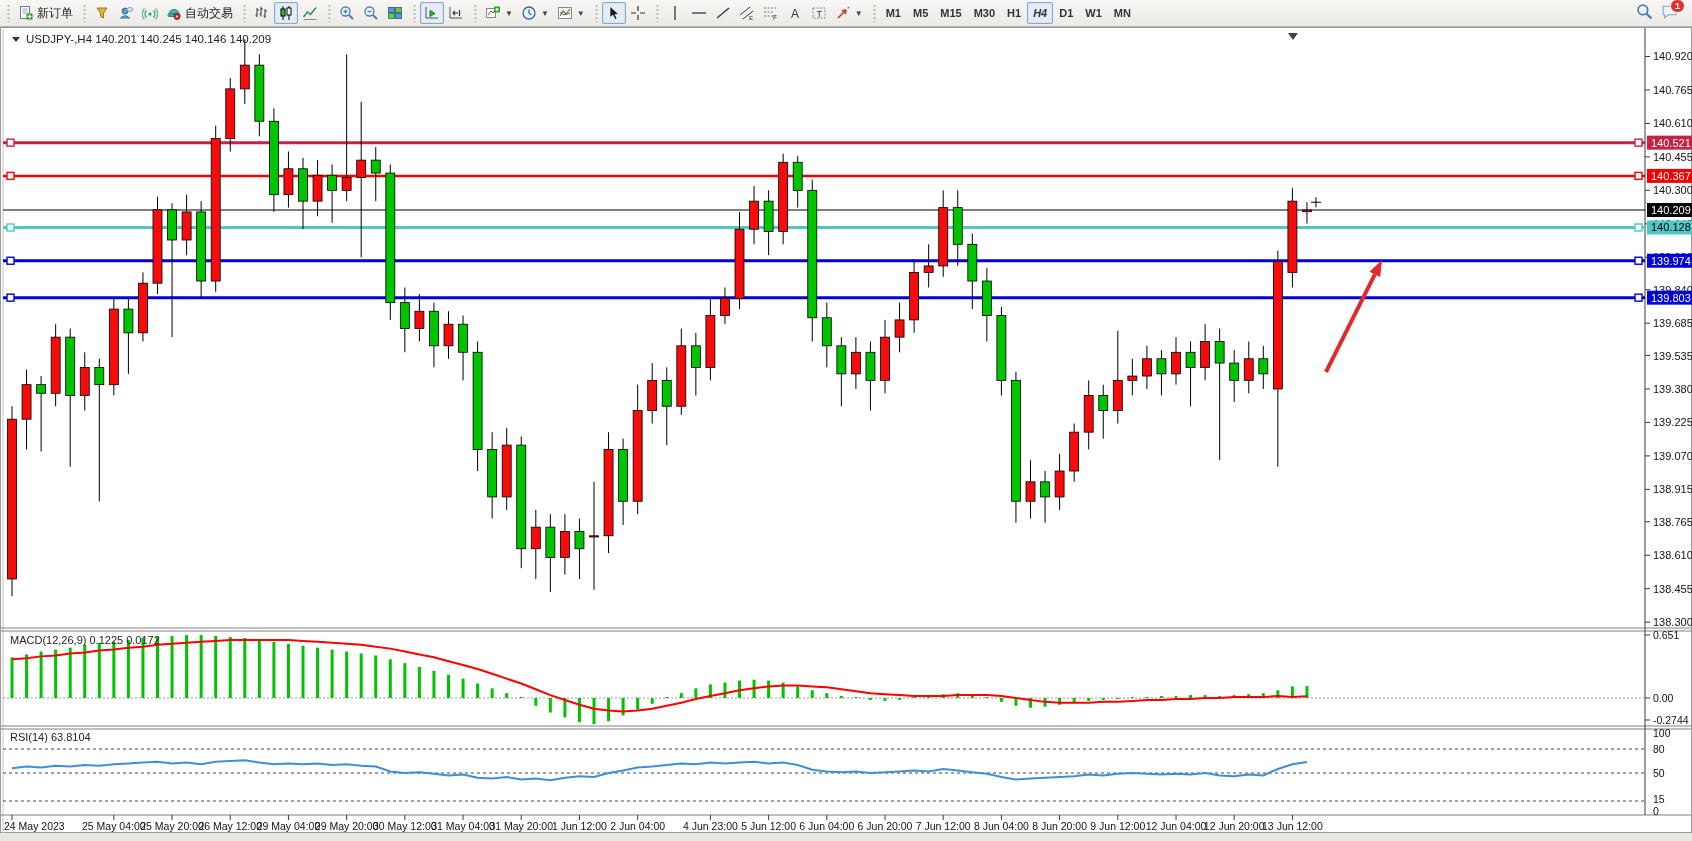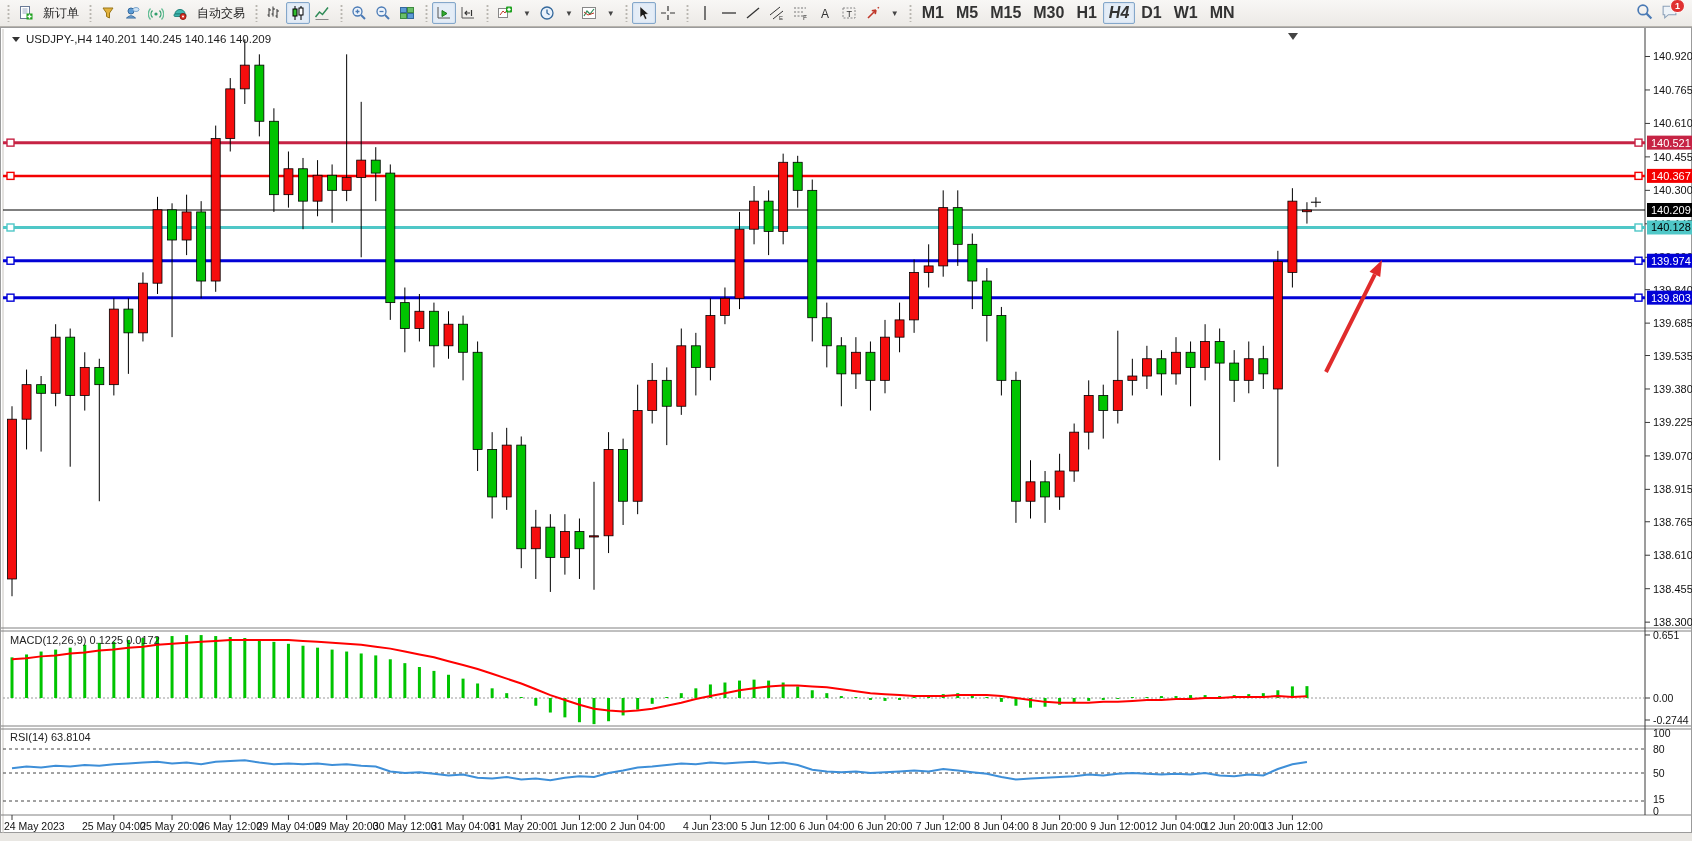--- a/index.html
+++ b/index.html
@@ -5,27 +5,27 @@
   html,body{margin:0;padding:0;width:1692px;height:841px;overflow:hidden;
     background:#e9e7e3;font-family:"Liberation Sans",sans-serif;}
   
   #toolbar{position:absolute;top:0;left:0;width:1692px;height:27px;
     background:linear-gradient(#f8f7f5,#eceae6);border-bottom:1px solid #b6b3ad;
     display:flex;align-items:center;box-sizing:border-box;padding:0 4px;}
   .tgroup{display:flex;align-items:center;height:100%;padding:0 3px;position:relative;}
   .tgroup::before{content:"";width:3px;height:18px;margin-right:4px;
     background-image:radial-gradient(circle,#b9b6b0 1px,transparent 1.2px);
     background-size:3px 4px;}
-  .tbtn{display:flex;align-items:center;gap:9px;height:22px;min-width:22px;
+  .tbtn{display:flex;align-items:center;gap:3px;height:22px;min-width:22px;
     padding:0 3px;border:1px solid transparent;border-radius:2px;cursor:default;
     font-size:12px;color:#222;box-sizing:border-box;justify-content:flex-start;}
   .tbtn.active{background:#e4edf7;border-color:#84a7ca;box-shadow:inset 0 0 2px #b9cfe4;font-style:italic;}
   .tbtn .caret{font-size:8px;color:#444;margin-left:1px;}
   .tbtn svg{display:block;}
-  .tf{font-size:16px;font-weight:bold;color:#333;padding:0 5px;}
+  .tf{font-size:11px;font-weight:bold;color:#333;padding:0 5px;}
   #toolbar-right{margin-left:auto;display:flex;align-items:center;gap:8px;padding-right:10px;}
   .badge{position:absolute;top:-4px;right:-7px;background:#e03131;color:#fff;
     border-radius:8px;font-size:9px;font-weight:bold;padding:1px 4px;border:1px solid #fff;}
   .chatwrap{position:relative;}
   
   #chartwrap{position:absolute;top:27px;left:0;width:1692px;height:814px;}
   svg text{font-family:"Liberation Sans",sans-serif;}
 </style>
 </head>
 <body>

